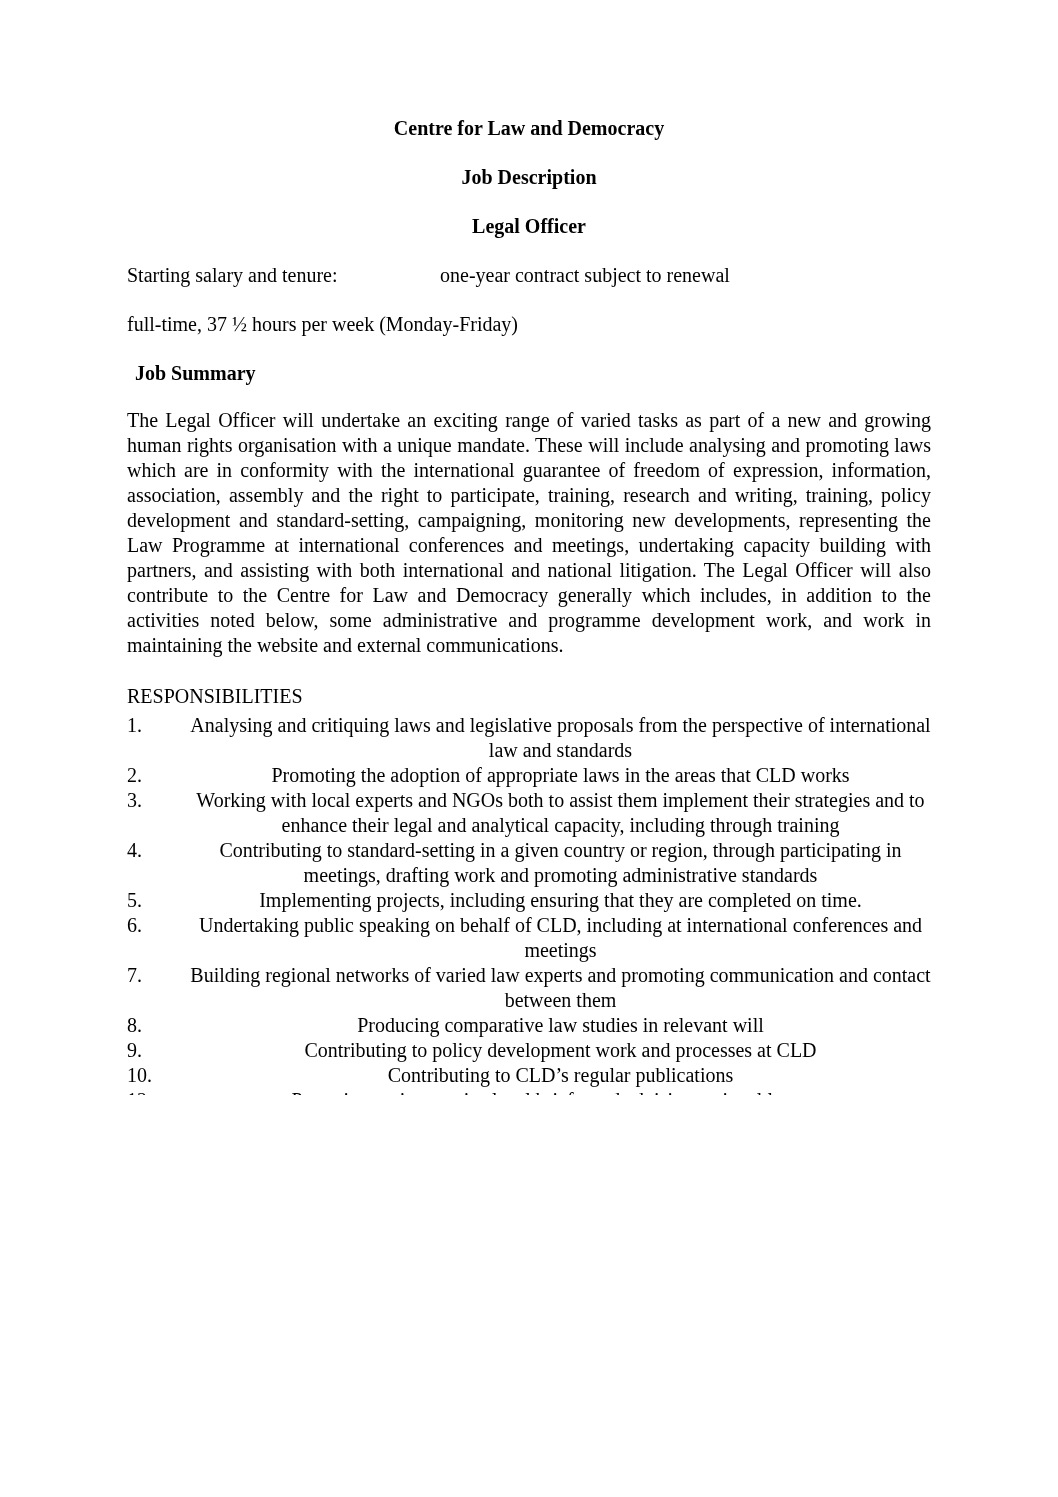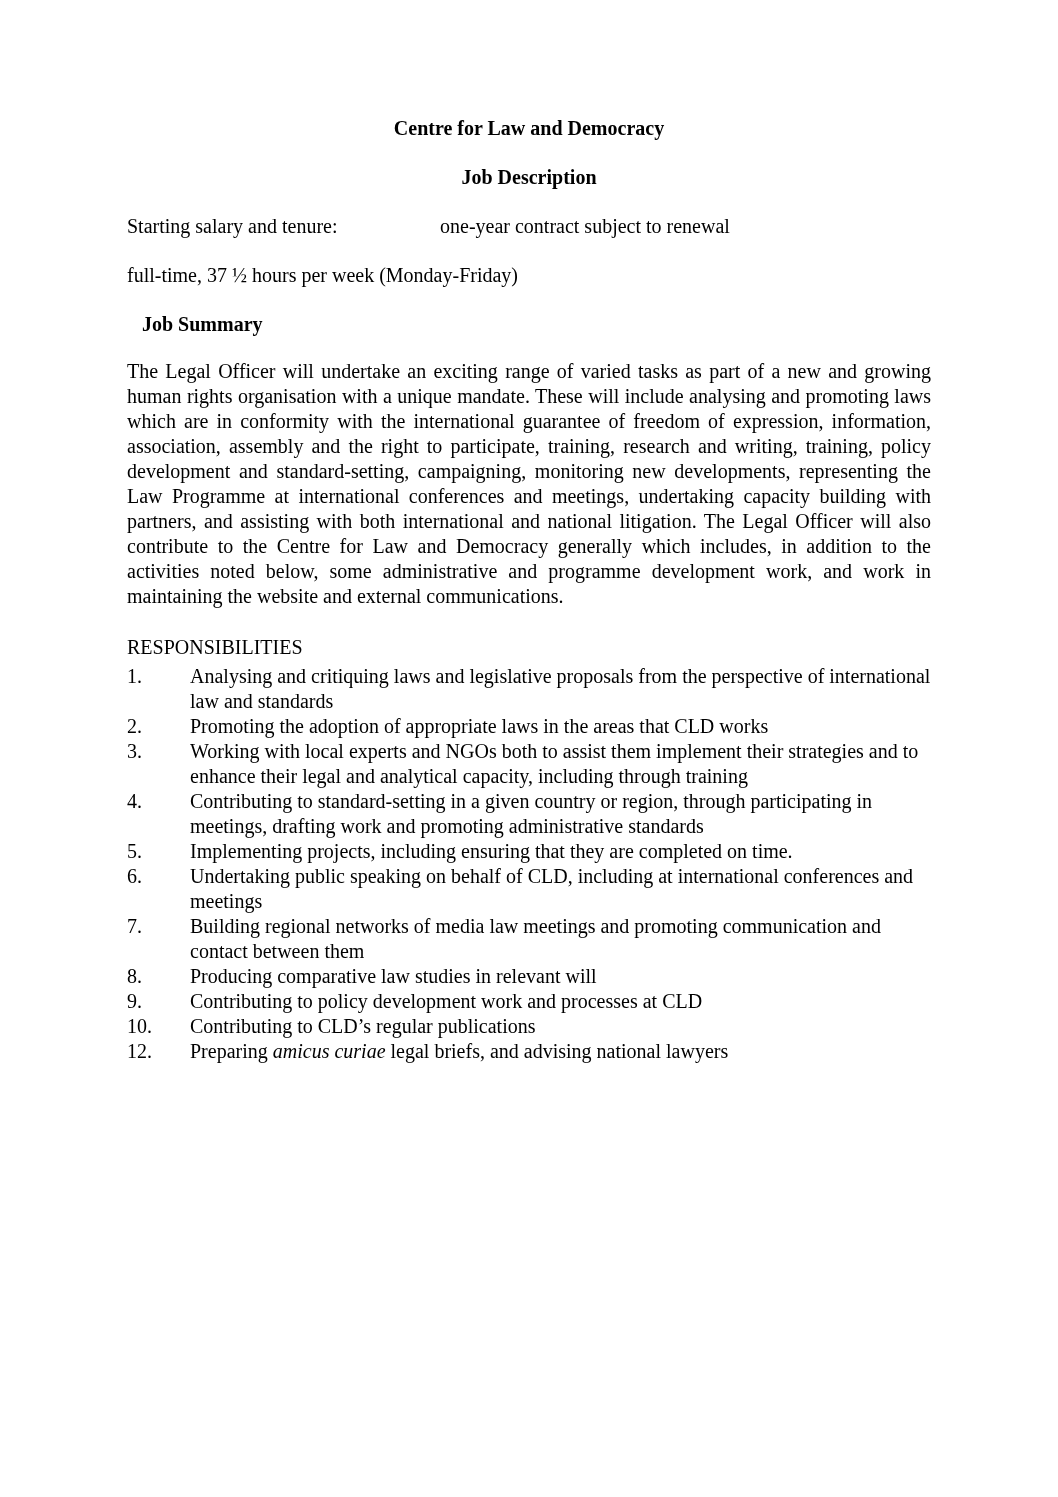--- a/index.html
+++ b/index.html
@@ -34,21 +34,21 @@
   }
   .meta-label {
     width: 313px;
     flex: 0 0 313px;
   }
   .meta-value {
     flex: 1;
   }
   .section-heading {
     font-weight: bold;
-    margin: 21px 0 22px 15px;
+    margin: 21px 0 22px 8px;
   }
   .summary-paragraph {
     text-align: justify;
     margin: 0 0 26px 0;
   }
   .resp-heading {
     font-weight: normal;
     margin: 0 0 4px 0;
   }
   .resp-list {
@@ -56,30 +56,32 @@
   }
   .resp-item {
     display: flex;
   }
   .resp-num {
     flex: 0 0 63px;
     width: 63px;
   }
   .resp-text {
     flex: 1;
+    text-align: center;
   }
 </style>
 </head>
 <body>
 
 <div class="page">
   <div class="content">
 
     <div class="doc-heading">Centre for Law and Democracy</div>
     <div class="doc-heading">Job Description</div>
+    <div class="doc-heading">Legal Officer</div>
 
     <div class="meta-row">
       <div class="meta-label">Starting salary and tenure:</div>
       <div class="meta-value">one-year contract subject to renewal</div>
     </div>
     <div class="meta-row">
       <div class="meta-value">full-time, 37 ½ hours per week (Monday-Friday)</div>
     </div>
 
     <div class="section-heading">Job Summary</div>
@@ -109,21 +111,21 @@
       <div class="resp-item">
         <div class="resp-num">5.</div>
         <div class="resp-text">Implementing projects, including ensuring that they are completed on time.</div>
       </div>
       <div class="resp-item">
         <div class="resp-num">6.</div>
         <div class="resp-text">Undertaking public speaking on behalf of CLD, including at international conferences and meetings</div>
       </div>
       <div class="resp-item">
         <div class="resp-num">7.</div>
-        <div class="resp-text">Building regional networks of media law meetings and promoting communication and contact between them</div>
+        <div class="resp-text">Building regional networks of varied law experts and promoting communication and contact between them</div>
       </div>
       <div class="resp-item">
         <div class="resp-num">8.</div>
         <div class="resp-text">Producing comparative law studies in relevant will</div>
       </div>
       <div class="resp-item">
         <div class="resp-num">9.</div>
         <div class="resp-text">Contributing to policy development work and processes at CLD</div>
       </div>
       <div class="resp-item">

